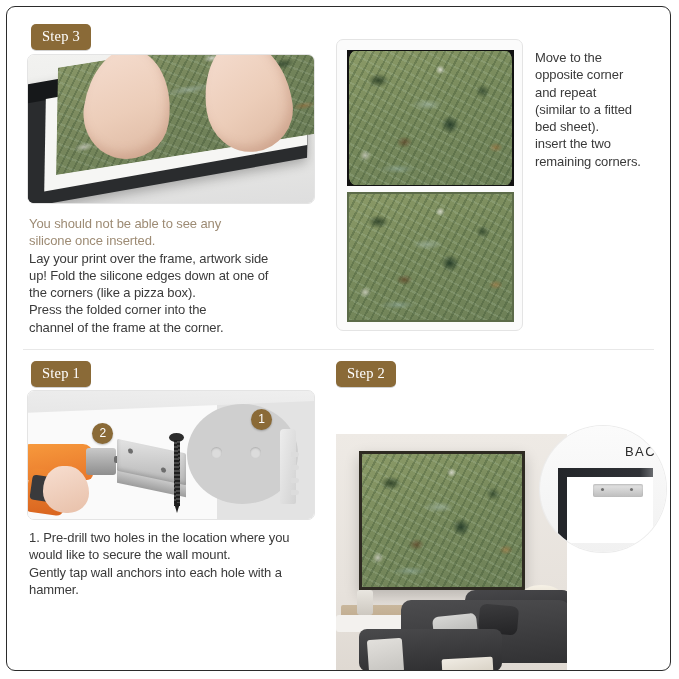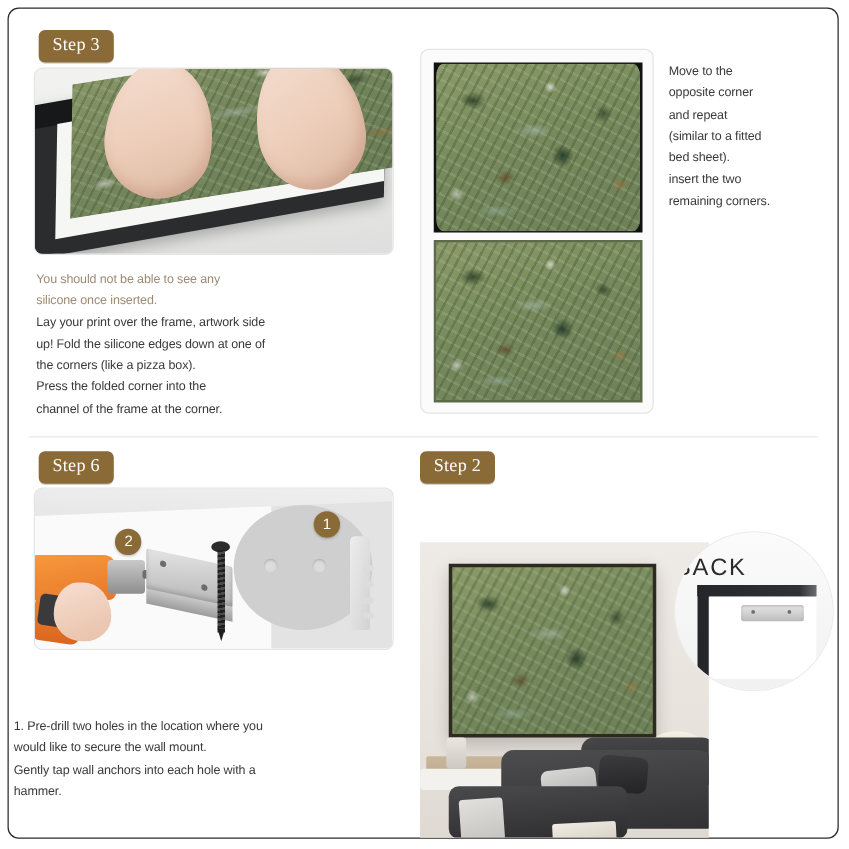--- a/index.html
+++ b/index.html
@@ -30,21 +30,21 @@
     font-size:14.5px;
     line-height:1;
     padding:5px 11px 6px 11px;
     border-radius:5px;
     letter-spacing:.2px;
     box-shadow:0 1px 0 rgba(0,0,0,.18);
     font-family:Liberation Serif, serif;
   }
   .body-text{
     color:#3a3a3a;
-    font-size:10px;
+    font-size:13px;
     line-height:17.3px;
     letter-spacing:-.1px;
     white-space:pre-line;
   }
   .body-text.accent{ color:#9d8b74; }
   .panel{
     border:1px solid #e4e4e4;
     border-radius:7px;
     background:#fbfbfb;
     overflow:hidden;
@@ -130,21 +130,21 @@
     position:absolute;left:2px;top:1px;right:2px;bottom:1px;
     border-radius:6px/10px;
     overflow:hidden;
     box-shadow:inset 0 0 10px rgba(0,0,0,.5);
   }
 
   
   #sec45{position:absolute;left:0;top:344px;right:0;bottom:0;}
   #badge4{position:absolute;left:24px;top:10px;}
   #diagram4{position:absolute;left:20px;top:39px;width:288px;height:130px;}
-  #text4a{position:absolute;left:4px;top:178px;width:300px;margin-top:44px;}
+  #text4a{position:absolute;left:22px;top:178px;width:300px;}
   #text4b{position:absolute;left:22px;top:245px;width:300px;}
 
   #badge5{position:absolute;left:329px;top:10px;}
   #text5{position:absolute;left:328px;top:39px;width:320px;}
   #photo5{position:absolute;left:329px;top:83px;width:231px;height:244px;}
   #backcircle{position:absolute;left:533px;top:75px;width:126px;height:126px;}
 
   
   .diag{position:relative;width:100%;height:100%;background:#fafafa;overflow:hidden;}
   .diag .wallL{position:absolute;left:0;top:0;width:66%;height:100%;background:#fafafa;}
@@ -298,22 +298,22 @@
   
   .backcirc{
     position:relative;width:100%;height:100%;
     background:linear-gradient(180deg,#fbfbfb,#f1f1f1);
     border-radius:50%;
     overflow:hidden;
     box-shadow:0 0 0 1px #ececec;
   }
   .backcirc .label{
     position:absolute;left:0;right:0;top:14%;
-    text-align:left;color:#2b2b2b;
-    font-size:19px;letter-spacing:1.4px;
+    text-align:right;color:#2b2b2b;
+    font-size:13px;letter-spacing:1.4px;
   }
   .backcirc .frameback{
     position:absolute;left:14%;top:33%;width:76%;height:60%;
     background:#ffffff;
     border-left:9px solid #24262a;
     border-top:9px solid #1a1c1f;
     box-sizing:border-box;
   }
   .backcirc .bevel{
     position:absolute;left:14%;top:33%;width:76%;height:9px;
@@ -378,21 +378,21 @@
 (similar to a fitted
 bed sheet).
 insert the two
 remaining corners.</div>
 
     <div class="divider" style="top:342px;"></div>
   </div>
 
   <div id="sec45">
 
-    <span id="badge4" class="badge">Step 6</span>
+    <span id="badge4" class="badge">Step 1</span>
 
     <div id="diagram4" class="panel">
       <div class="diag">
         <div class="wallL"></div>
         <div class="wallR"></div>
         <div class="ceil"></div>
 
         <div class="bigcircle"></div>
         <div class="hole" style="left:64%;top:44%;"></div>
         <div class="hole" style="left:77.5%;top:44%;"></div>

